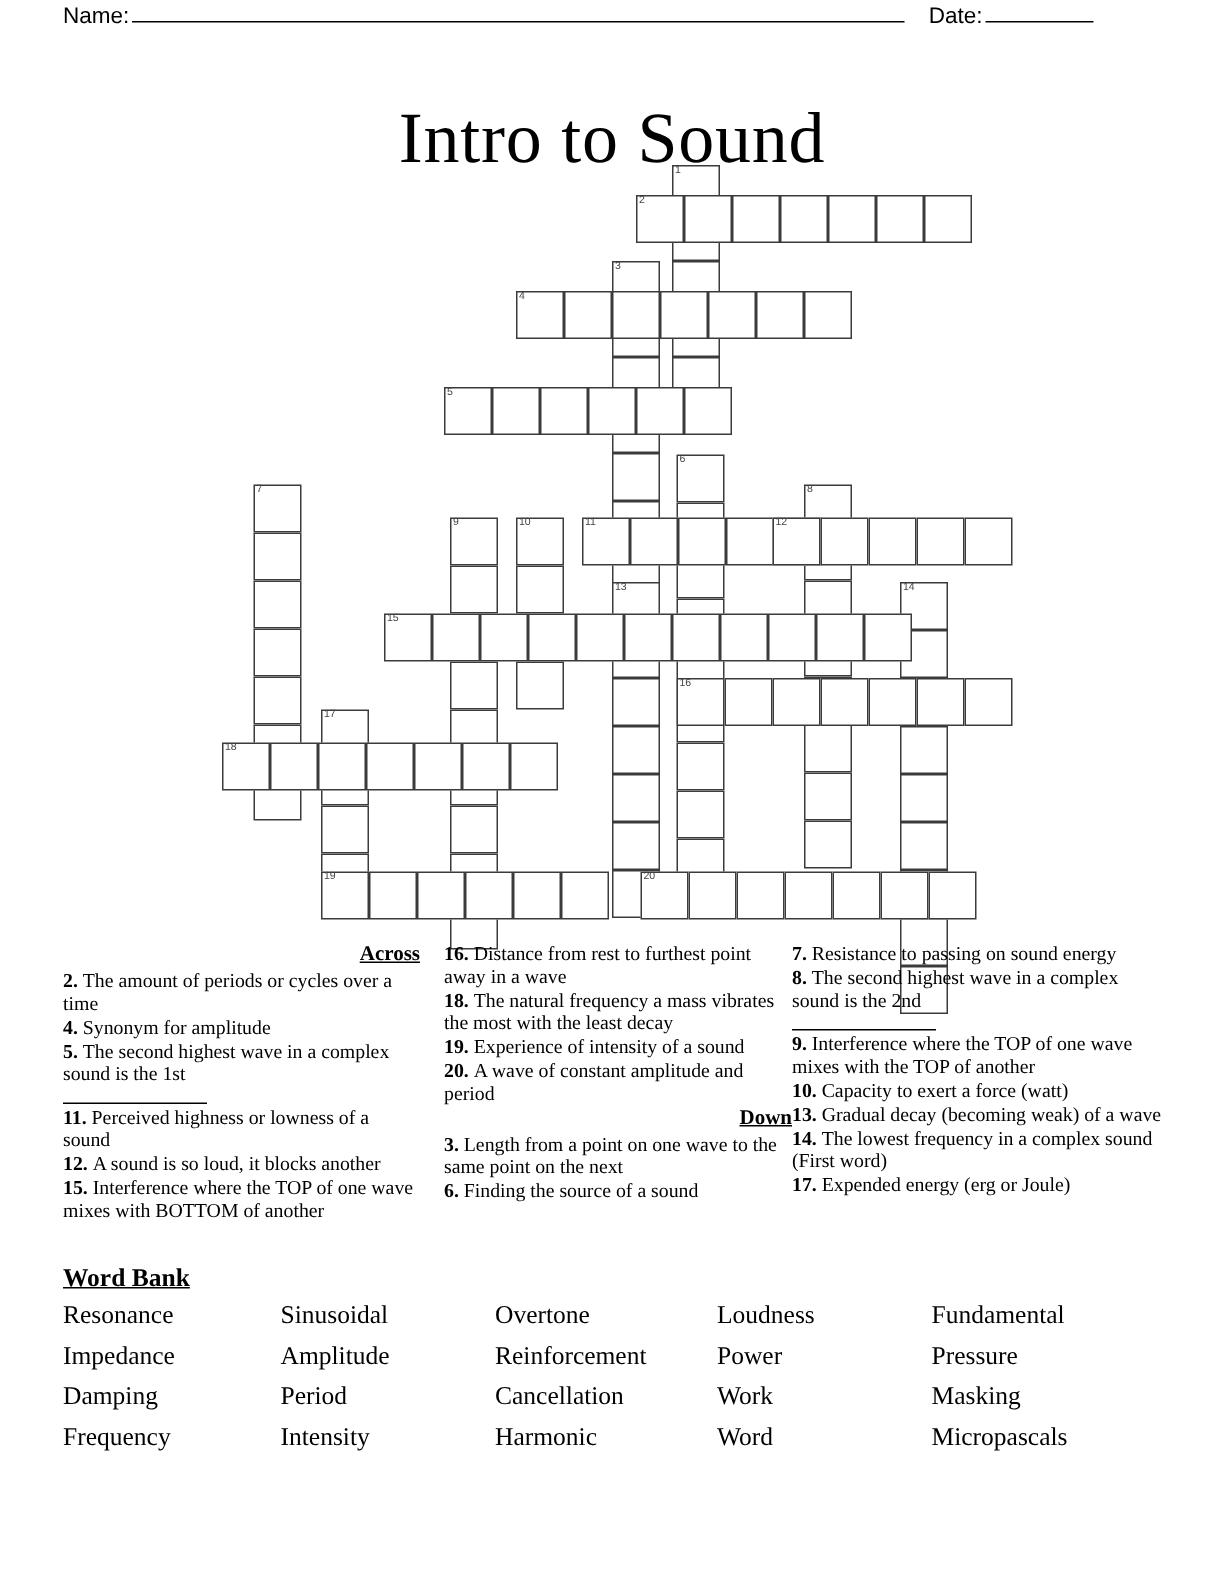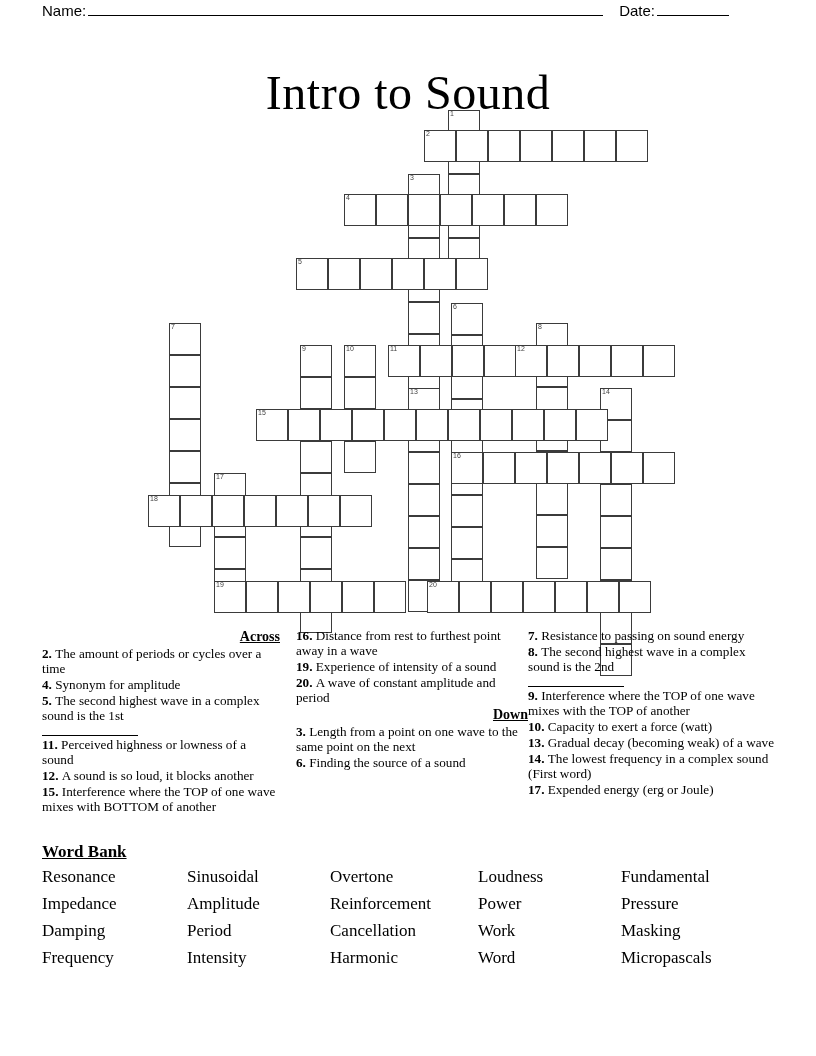--- a/index.html
+++ b/index.html
@@ -296,20 +296,21 @@
           <span class="blankline"></span>
           <div class="clue"><b>11. </b><span>Perceived highness or lowness of a sound</span></div>
           <div class="clue"><b>12. </b><span>A sound is so loud, it blocks another</span></div>
           <div class="clue"><b>15. </b><span>Interference where the TOP of one wave mixes with BOTTOM of another</span></div>
         </div>
     </div>
 
     <div class="col c2">
       <div id="col2a">
           <div class="clue"><b>16. </b><span>Distance from rest to furthest point away in a wave</span></div>
+          <div class="clue"><b>18. </b><span>The natural frequency a mass vibrates the most with the least decay</span></div>
           <div class="clue"><b>19. </b><span>Experience of intensity of a sound</span></div>
           <div class="clue"><b>20. </b><span>A wave of constant amplitude and period</span></div>
         </div>
       <div class="sechead">Down</div>
       <div id="col2d">
           <div class="clue"><b>3. </b><span>Length from a point on one wave to the same point on the next</span></div>
           <div class="clue"><b>6. </b><span>Finding the source of a sound</span></div>
         </div>
     </div>
 

